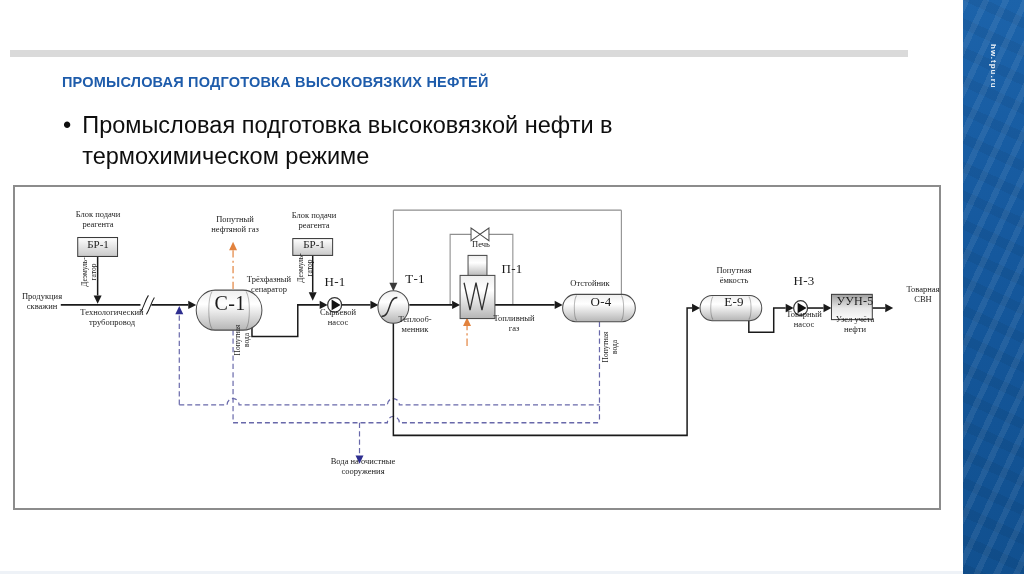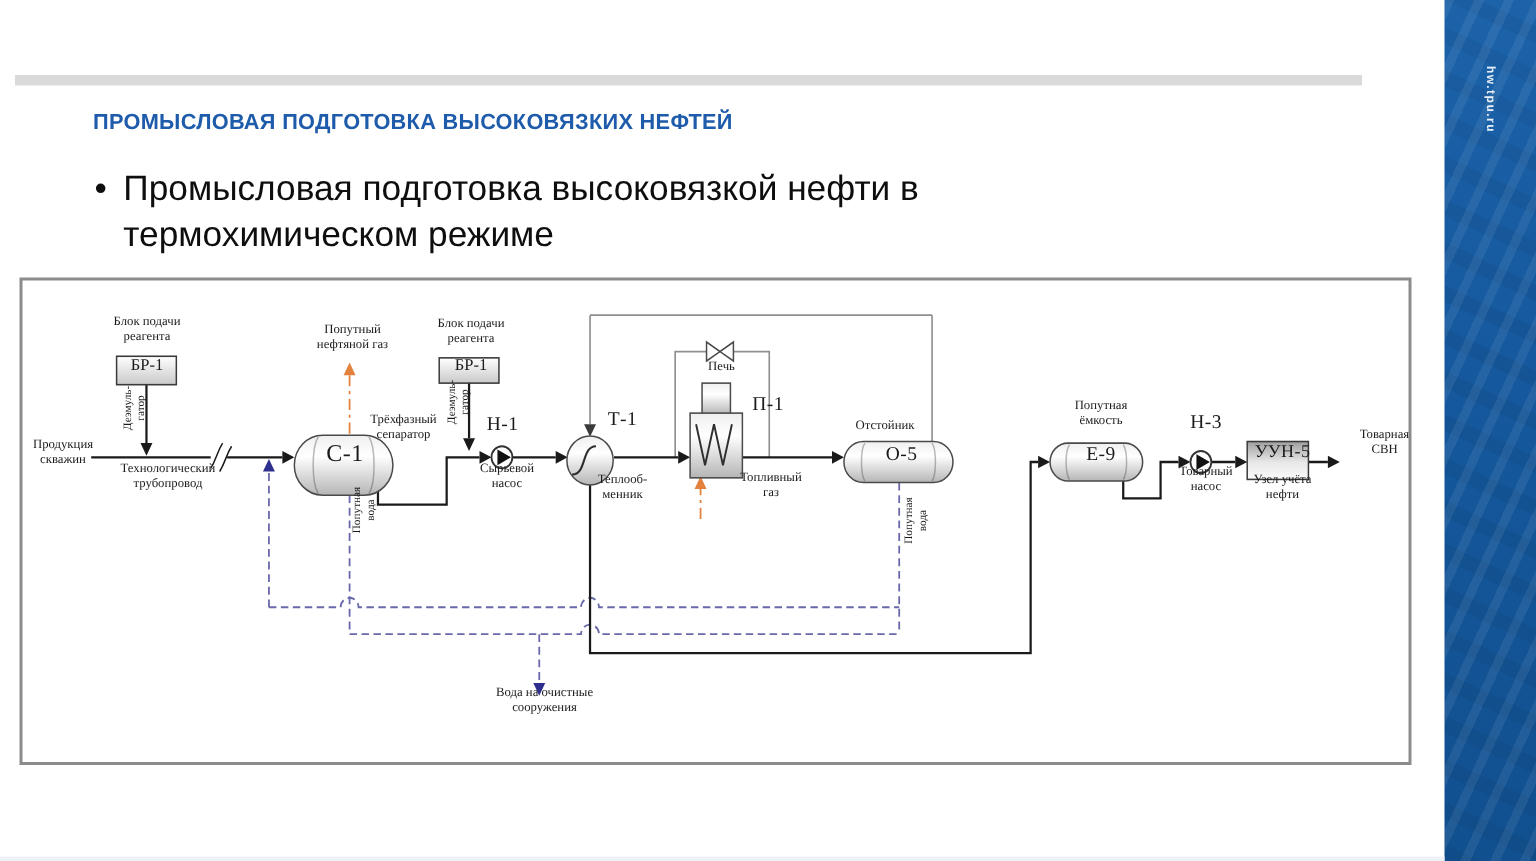--- a/index.html
+++ b/index.html
@@ -201,21 +201,21 @@
 
     <div class="lb" style="left:83px;top:32px">Блок подачи
 реагента</div>
     <div class="lb sm" style="left:83px;top:57px">БР-1</div>
     <div class="lb rot" style="left:75px;top:85px">Деэмуль-
 гатор</div>
     <div class="lb" style="left:27px;top:114px">Продукция
 скважин</div>
     <div class="lb" style="left:97px;top:130px">Технологический
 трубопровод</div>
-    <div class="lb tag" style="left:215px;top:117px;font-size:16px">С-1</div>
+    <div class="lb tag" style="left:215px;top:117px;font-size:20px">С-1</div>
     <div class="lb" style="left:254px;top:97px">Трёхфазный
 сепаратор</div>
     <div class="lb" style="left:220px;top:37px">Попутный
 нефтяной газ</div>
     <div class="lb rot" style="left:228px;top:153px">Попутная
 вода</div>
     <div class="lb" style="left:299px;top:33px">Блок подачи
 реагента</div>
     <div class="lb sm" style="left:299px;top:57px">БР-1</div>
     <div class="lb rot" style="left:291px;top:81px">Деэмуль-
@@ -224,21 +224,21 @@
     <div class="lb" style="left:323px;top:130px">Сырьевой
 насос</div>
     <div class="lb tag" style="left:400px;top:92px">Т-1</div>
     <div class="lb" style="left:400px;top:137px">Теплооб-
 менник</div>
     <div class="lb" style="left:466px;top:57px">Печь</div>
     <div class="lb tag" style="left:497px;top:82px">П-1</div>
     <div class="lb" style="left:499px;top:136px">Топливный
 газ</div>
     <div class="lb" style="left:575px;top:96px">Отстойник</div>
-    <div class="lb tag" style="left:586px;top:115px">О-5</div>
+    <div class="lb tag" style="left:586px;top:115px">О-4</div>
     <div class="lb rot" style="left:596px;top:160px">Попутная
 вода</div>
     <div class="lb" style="left:719px;top:88px">Попутная
 ёмкость</div>
     <div class="lb tag" style="left:719px;top:115px">Е-9</div>
     <div class="lb tag" style="left:789px;top:94px">Н-3</div>
     <div class="lb" style="left:789px;top:132px">Товарный
 насос</div>
     <div class="lb tag" style="left:840px;top:114px;font-size:12px">УУН-5</div>
     <div class="lb" style="left:840px;top:137px">Узел учёта

